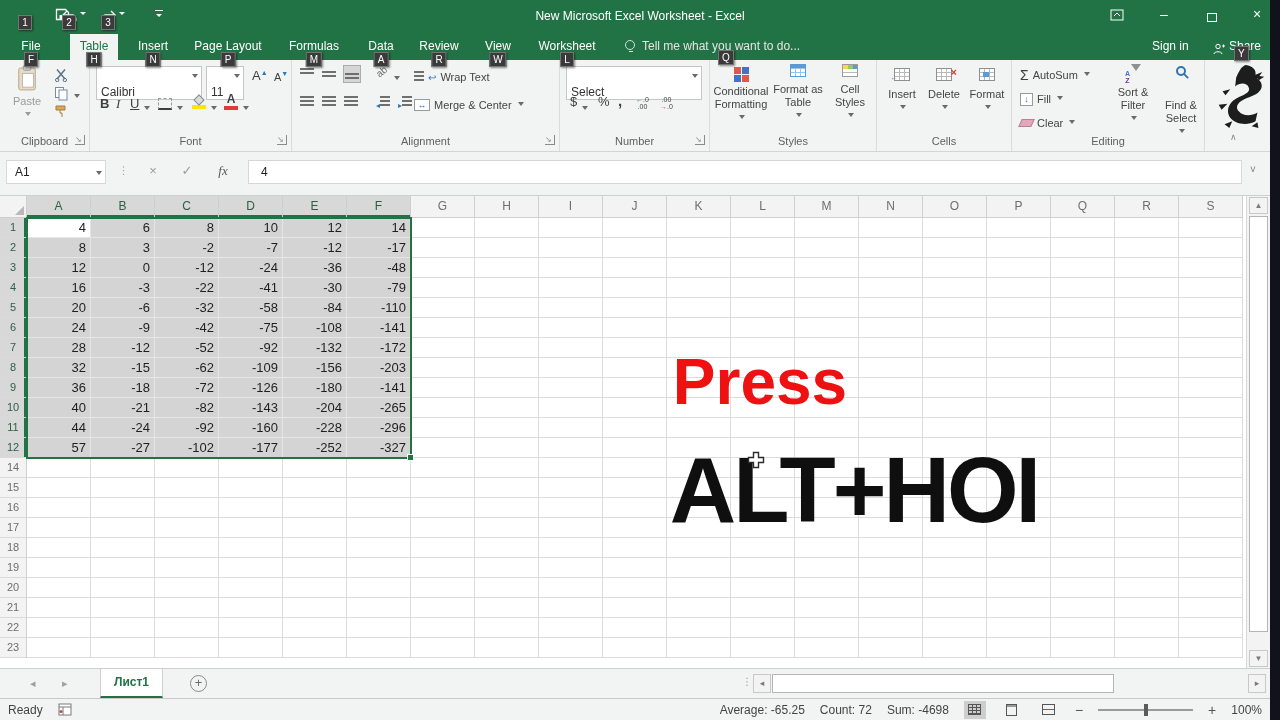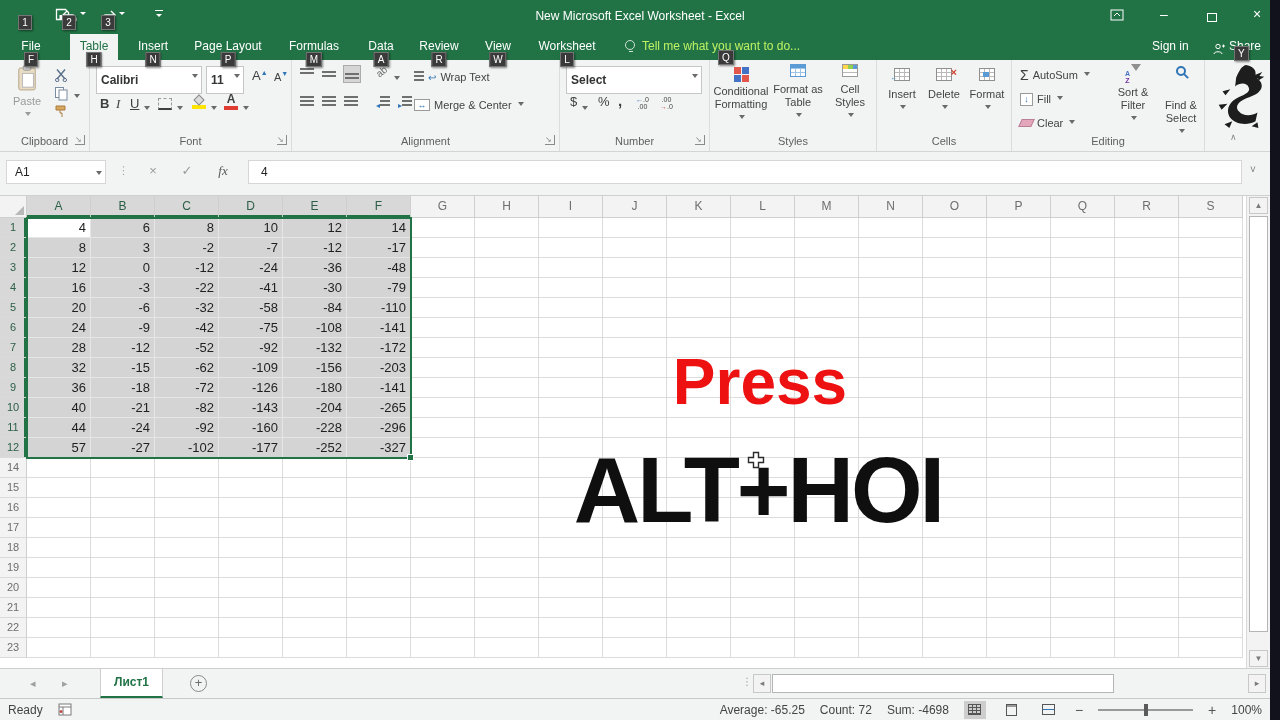--- a/index.html
+++ b/index.html
@@ -16,21 +16,21 @@
   
   #tabrow{position:absolute;left:0;top:34px;width:1280px;height:26px;background:var(--green);}
   .tab{position:absolute;top:0;height:26px;text-align:center;color:#fff;font-size:12px;line-height:25px;}
   .tab.active{background:#f2f3f3;color:var(--green);}
   .tab .tabkt{left:50%;top:18px;transform:translateX(-50%);}
   
   #ribbon{position:absolute;left:0;top:60px;width:1280px;height:92px;background:#f2f3f3;border-bottom:1px solid #d4d4d4;font-size:11px;color:#3f3f3f;}
   .rgroup{position:absolute;top:0;height:91px;border-right:1px solid #dcdcdc;}
   .glabel{position:absolute;bottom:4px;left:0;width:100%;text-align:center;font-size:11px;color:#5f5f5f;}
   .dlg{position:absolute;right:4px;bottom:6px;width:10px;height:10px;border-right:1px solid #8a8a8a;border-bottom:1px solid #8a8a8a;font-size:8px;line-height:9px;color:#8a8a8a;text-align:left;}
-  .combo{position:absolute;height:28px;background:#fff;border:1px solid #c6c6c6;font-size:12px;color:#333;line-height:18px;padding:4px 4px;font-weight:bold;}
+  .combo{position:absolute;height:20px;background:#fff;border:1px solid #c6c6c6;font-size:12px;color:#333;line-height:18px;padding:16px 4px;}
   .cmba{position:absolute;right:3px;top:7px;width:0;height:0;border:3px solid transparent;border-top:4px solid #6a6a6a;}
   .dda{display:inline-block;width:0;height:0;border:3px solid transparent;border-top:4px solid #6a6a6a;vertical-align:middle;margin-left:2px;}
   .bigbtn{position:absolute;text-align:center;font-size:11px;color:#444;line-height:13px;}
   .rowbtn{position:absolute;height:22px;font-size:11px;color:#444;display:flex;align-items:center;gap:4px;}
   
   .ha{display:inline-block;width:14px;height:12px;background-image:repeating-linear-gradient(to bottom,#6f6f6f 0 2px,transparent 2px 4px);}
   .va{display:inline-block;width:14px;height:12px;background-image:repeating-linear-gradient(to bottom,#6f6f6f 0 2px,transparent 2px 4px);background-size:100% 6px;background-repeat:no-repeat;}
   .va.t{background-position:0 0}.va.m{background-position:0 3px}.va.b{background-position:0 6px}
   .vactive{background:#d5d5d5;outline:1px solid #ababab;padding:1px;}
   .iconcol{display:inline-flex;flex-direction:column;align-items:center;gap:1px;}
@@ -86,21 +86,21 @@
   #stats{position:absolute;right:18px;top:0;height:21px;display:flex;align-items:center;gap:15px;}
   .viewico{width:22px;height:18px;display:flex;align-items:center;justify-content:center;}
   .viewico.on{background:#cdcdcd;}
   .vi1{width:13px;height:11px;border:1px solid #555;background-image:repeating-linear-gradient(to right,transparent 0 3px,#555 3px 4px),repeating-linear-gradient(to bottom,transparent 0 2px,#555 2px 3px);}
   .vi2{width:11px;height:12px;border:1px solid #555;background-image:linear-gradient(#999 0 2px,transparent 2px);}
   .vi3{width:13px;height:11px;border:1px solid #555;background-image:linear-gradient(to bottom,transparent 0 4px,#2e75b6 4px 5px,transparent 5px);}
   #zoomtrack{position:relative;width:95px;height:2px;background:#9a9a9a;}
   #zoomthumb{position:absolute;left:46px;top:-5px;width:4px;height:12px;background:#5a5a5a;}
   
   #press{position:absolute;left:600px;top:350px;width:320px;text-align:center;font-size:64px;line-height:1;font-weight:bold;color:var(--red);z-index:20;}
-  #shortcut{position:absolute;left:478px;top:444px;width:560px;text-align:center;font-size:92px;line-height:1;font-weight:bold;color:#0f0f0f;letter-spacing:-3px;z-index:20;}
+  #shortcut{position:absolute;left:478px;top:444px;width:560px;text-align:right;font-size:92px;line-height:1;font-weight:bold;color:#0f0f0f;letter-spacing:-3px;z-index:20;}
   #cursor{position:absolute;left:746px;top:450px;z-index:26;}
   #edge{position:absolute;left:1270px;top:0;width:10px;height:720px;background:#12121c;z-index:60;}
   #dragon{position:absolute;left:1209px;top:2px;}
 </style>
 </head>
 <body>
 
 <div id="app">
 
   <div id="titlebar">
@@ -148,21 +148,21 @@
         <div class="tab" style="left: 124px; width: 58px;"><span>Insert</span><span class="kt tabkt">N</span></div>
         <div class="tab" style="left: 186px; width: 84px;"><span>Page Layout</span><span class="kt tabkt">P</span></div>
         <div class="tab" style="left: 278px; width: 72px;"><span>Formulas</span><span class="kt tabkt">M</span></div>
         <div class="tab" style="left: 356px; width: 50px;"><span>Data</span><span class="kt tabkt">A</span></div>
         <div class="tab" style="left: 410px; width: 58px;"><span>Review</span><span class="kt tabkt">R</span></div>
         <div class="tab" style="left: 474px; width: 48px;"><span>View</span><span class="kt tabkt">W</span></div>
         <div class="tab" style="left: 530px; width: 74px;"><span>Worksheet</span><span class="kt tabkt">L</span></div>
       </div>
     <span class="abs" style="left:625px;top:6px;width:10px;height:10px;border:1px solid #cfe3d6;border-radius:50%"></span>
     <span class="abs" style="left:629px;top:17px;width:4px;border-top:1px solid #cfe3d6"></span>
-    <span class="abs" style="left:642px;top:5px;color:#bef264;font-size:12px">Tell me what you want to do...</span>
+    <span class="abs" style="left:642px;top:5px;color:#e5e5e5;font-size:12px">Tell me what you want to do...</span>
     <span class="abs" style="left:1152px;top:5px;color:#fff;font-size:12px">Sign in</span>
     <span class="abs" style="left:1213px;top:7px">
       <svg width="12" height="12" viewBox="0 0 12 12">
           <circle cx="5" cy="3.5" r="2.2" fill="none" stroke="#fff"></circle>
           <path d="M1 11 c0-3 8-3 8 0" fill="none" stroke="#fff"></path>
           <path d="M9 3 h3 M10.5 1.5 v3" stroke="#fff"></path>
         </svg>
     </span>
     <span class="abs" style="left:1229px;top:5px;color:#fff;font-size:12px">Share</span>
   </div>

